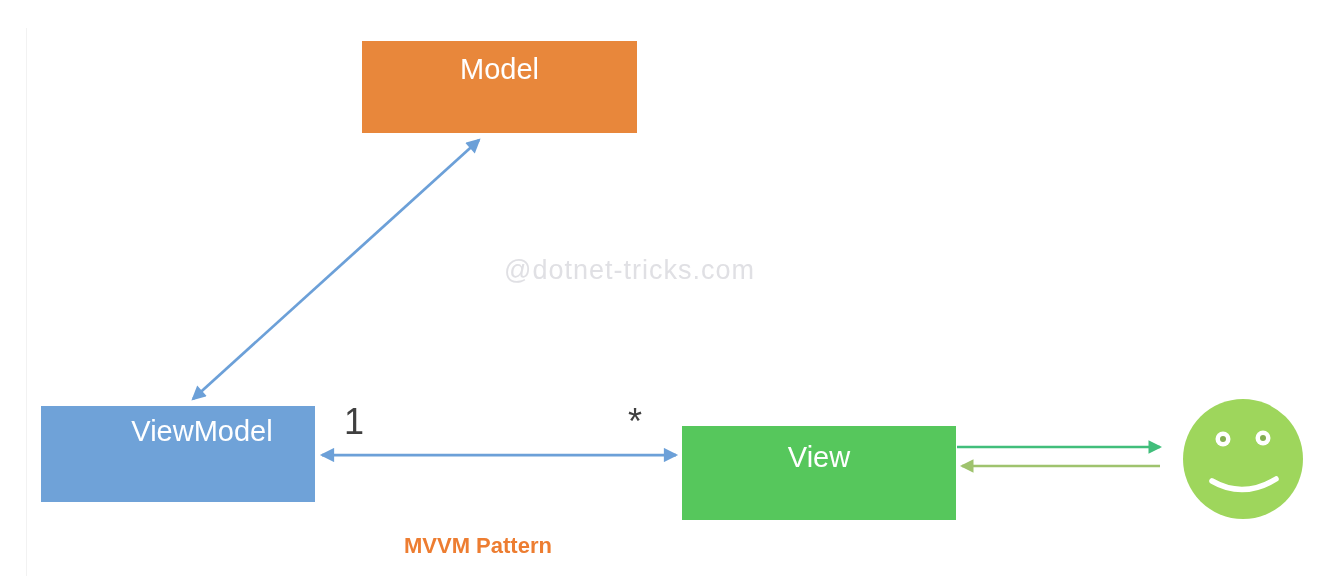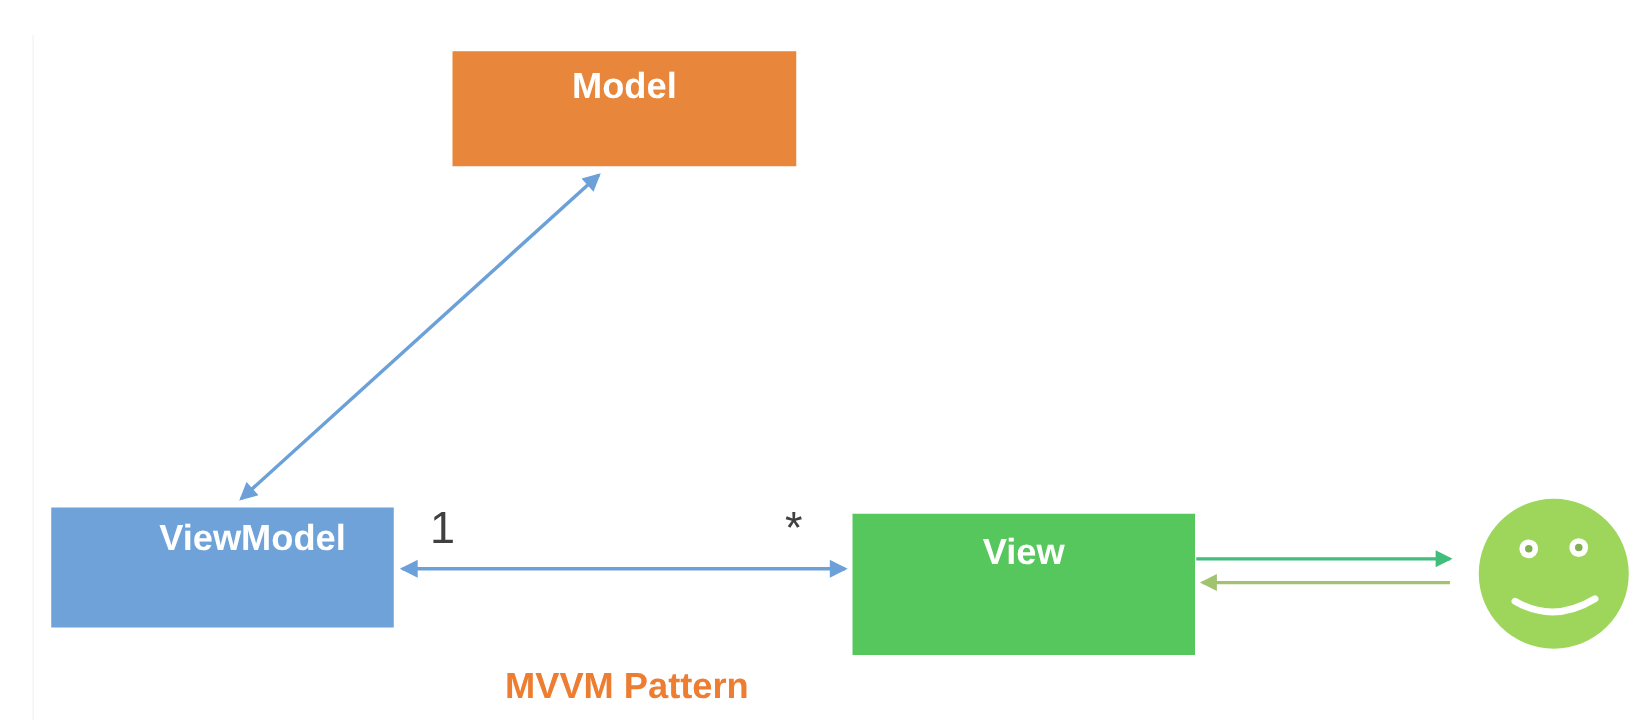--- a/index.html
+++ b/index.html
@@ -36,46 +36,46 @@
   .eye-dot  { fill: var(--eye-dot); }
   .mouth  { stroke: #ffffff; stroke-width: 5.5; fill: none; stroke-linecap: round; }
   .node {
     position: absolute;
     display: flex;
     justify-content: center;
     align-items: flex-start;
     padding-top: 12px;
     color: #ffffff;
     font-size: 29px;
-    font-weight: bold;
+    font-weight: normal;
     line-height: 1.15;
   }
   .node-model     { left: 362px; top: 41px;  width: 275px; height: 92px; background: var(--box-orange); }
   .node-viewmodel { left: 41px;  top: 406px; width: 274px; height: 96px; background: var(--box-blue); padding-top: 9px; padding-left: 48px; }
-  .node-view      { left: 682px; top: 411px; width: 274px; height: 113px; background: var(--box-green); padding-top: 15px; }
+  .node-view      { left: 682px; top: 426px; width: 274px; height: 94px; background: var(--box-green); padding-top: 15px; }
   .mult {
     position: absolute;
     color: var(--label-gray);
     font-size: 36px;
     line-height: 1;
     font-family: "Liberation Sans", sans-serif;
   }
   .mult-one  { left: 344px; top: 404px; }
   .mult-many { left: 628px; top: 404px; }
   .watermark {
     position: absolute;
     left: 504px; top: 255px;
     font-size: 27px;
     letter-spacing: 1px;
     color: var(--watermark-gray);
   }
   .caption {
     position: absolute;
     left: 404px; top: 533px;
-    font-size: 29px;
+    font-size: 22px;
     font-weight: bold;
     color: var(--caption-orange);
   }
 </style>
 </head>
 <body>
 
 <div class="canvas">
 
   <div class="edge-line"></div>
@@ -120,16 +120,17 @@
   </div>
 
   <div class="node node-view">
     <span>View</span>
   </div>
 
   <div class="mult mult-one">1</div>
 
   <div class="mult mult-many">*</div>
 
+  <div class="watermark">@dotnet-tricks.com</div>
 
   <div class="caption">MVVM Pattern</div>
 
 </div>
 
 </body></html>

